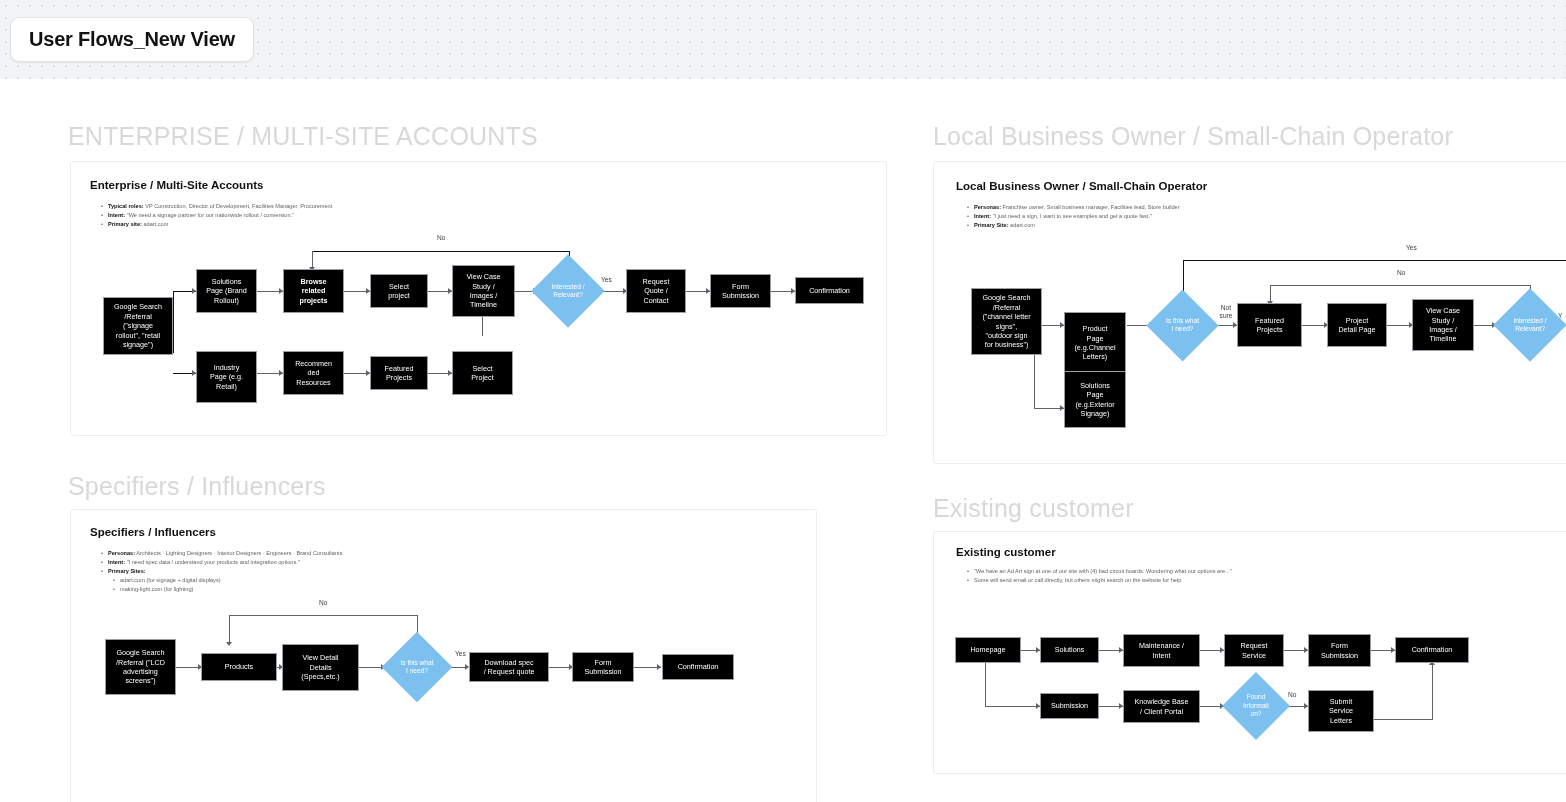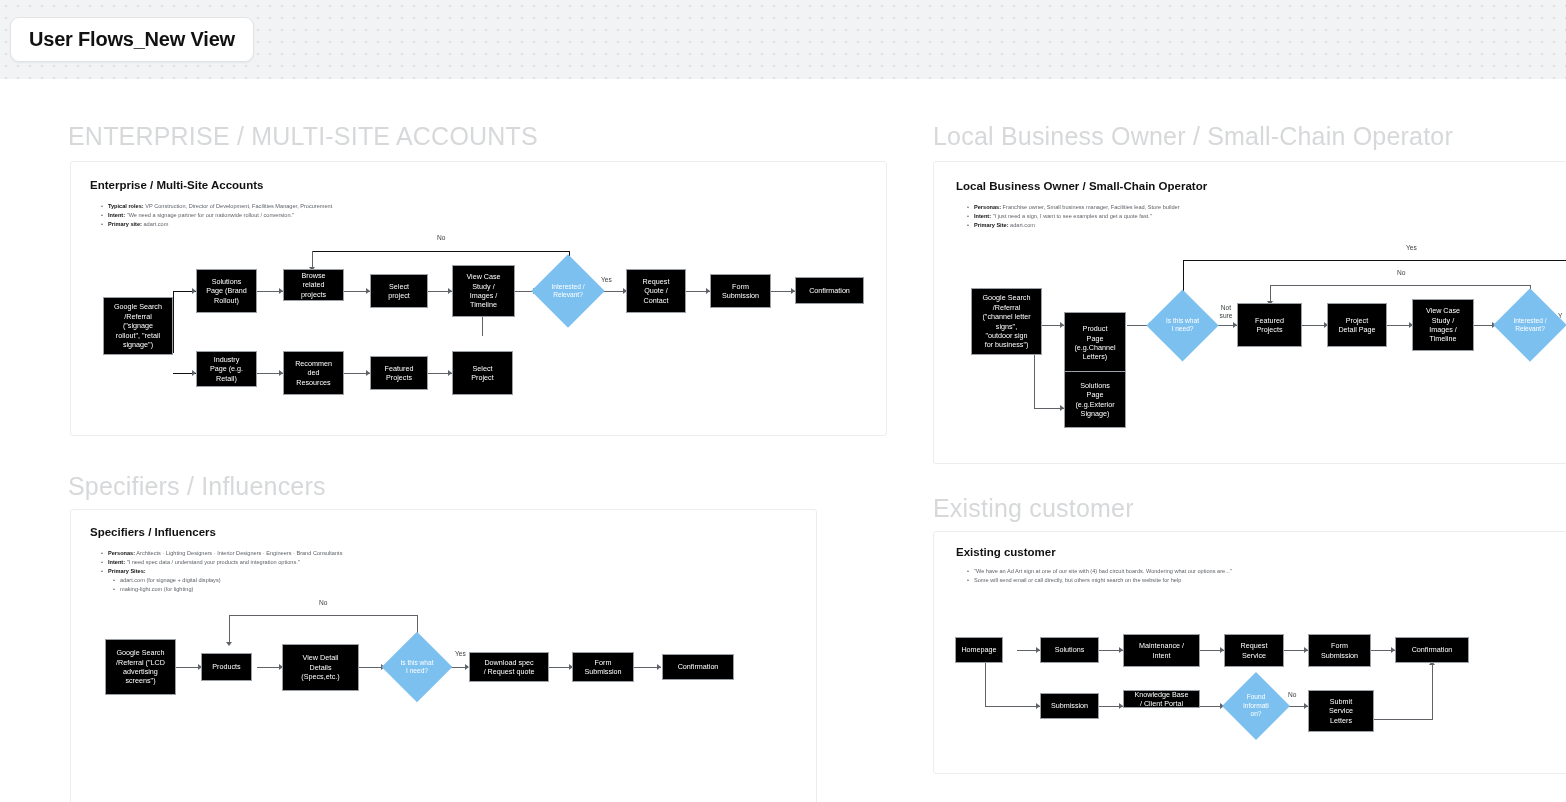--- a/index.html
+++ b/index.html
@@ -158,30 +158,30 @@
   <div class="elabel" style="left:437px; top:155px;">No</div>
 
   <div class="node" style="left:103px; top:218px; width:70px; height:58px;">Google Search
 /Referral
 ("signage
 rollout", "retail
 signage")</div>
   <div class="node" style="left:196px; top:190px; width:61px; height:44px;">Solutions
 Page (Brand
 Rollout)</div>
-  <div class="node" style="left:283px; top:190px; width:61px; height:32px;">Browse
+  <div class="node" style="left:283px; top:190px; width:61px; height:44px;font-weight:bold;">Browse
 related
 projects</div>
   <div class="node" style="left:370px; top:195px; width:58px; height:34px;">Select
 project</div>
   <div class="node" style="left:452px; top:186px; width:63px; height:52px;">View Case
 Study /
 Images /
 Timeline</div>
-  <div class="node" style="left:196px; top:272px; width:61px; height:36px;">Industry
+  <div class="node" style="left:196px; top:272px; width:61px; height:52px;">Industry
 Page (e.g.
 Retail)</div>
   <div class="node" style="left:283px; top:272px; width:61px; height:44px;">Recommen
 ded
 Resources</div>
   <div class="node" style="left:370px; top:277px; width:58px; height:34px;">Featured
 Projects</div>
   <div class="node" style="left:452px; top:272px; width:61px; height:44px;">Select
 Project</div>
 
@@ -231,21 +231,21 @@
   <div class="elabel" style="left:455px; top:571px;">Yes</div>
   <div class="edge h" style="left:549px; top:588px; width:24px;"></div>
   <div class="arw" style="left:569px; top:585px;"></div>
   <div class="edge h" style="left:634px; top:588px; width:27px;"></div>
   <div class="arw" style="left:657px; top:585px;"></div>
 
   <div class="node" style="left:105px; top:560px; width:71px; height:56px;">Google Search
 /Referral ("LCD
 advertising
 screens")</div>
-  <div class="node" style="left:201px; top:574px; width:51px; height:28px;">Products</div>
+  <div class="node" style="left:201px; top:574px; width:76px; height:28px;">Products</div>
   <div class="node" style="left:282px; top:565px; width:77px; height:47px;">View Detail
 Details
 (Specs,etc.)</div>
 
   <div class="diamond" style="left:392px; top:563px; width:50px; height:50px;"></div>
   <div class="dlabel" style="left:388px; top:574px; width:58px; height:28px;">Is this what
 I need?</div>
 
   <div class="node" style="left:469px; top:573px; width:80px; height:30px;">Download spec
 / Request quote</div>
@@ -360,32 +360,32 @@
   <div class="edge h" style="left:1200px; top:627px; width:24px;"></div>
   <div class="arw" style="left:1220px; top:624px;"></div>
   <div class="edge h" style="left:1284px; top:627px; width:24px;"></div>
   <div class="arw" style="left:1304px; top:624px;"></div>
   <div class="elabel" style="left:1288px; top:612px;">No</div>
 
   <div class="edge h" style="left:1374px; top:640px; width:58px;"></div>
   <div class="edge v" style="left:1432px; top:586px; height:55px;"></div>
   <div class="arw up" style="left:1429px; top:582px;"></div>
 
-  <div class="node" style="left:955px; top:558px; width:48px; height:26px;">Homepage</div>
+  <div class="node" style="left:955px; top:558px; width:66px; height:26px;">Homepage</div>
   <div class="node" style="left:1040px; top:558px; width:59px; height:26px;">Solutions</div>
   <div class="node" style="left:1123px; top:555px; width:77px; height:33px;">Maintenance /
 Intent</div>
   <div class="node" style="left:1224px; top:555px; width:60px; height:33px;">Request
 Service</div>
   <div class="node" style="left:1308px; top:555px; width:63px; height:33px;">Form
 Submission</div>
   <div class="node" style="left:1395px; top:558px; width:74px; height:26px;">Confirmation</div>
 
   <div class="node" style="left:1040px; top:614px; width:59px; height:26px;">Submission</div>
-  <div class="node" style="left:1123px; top:611px; width:77px; height:18px;">Knowledge Base
+  <div class="node" style="left:1123px; top:611px; width:77px; height:33px;">Knowledge Base
 / Client Portal</div>
 
   <div class="diamond" style="left:1232px; top:603px; width:48px; height:48px;"></div>
   <div class="dlabel" style="left:1231px; top:610px; width:50px; height:34px;">Found
 informati
 on?</div>
 
   <div class="node" style="left:1308px; top:611px; width:66px; height:42px;">Submit
 Service
 Letters</div>

